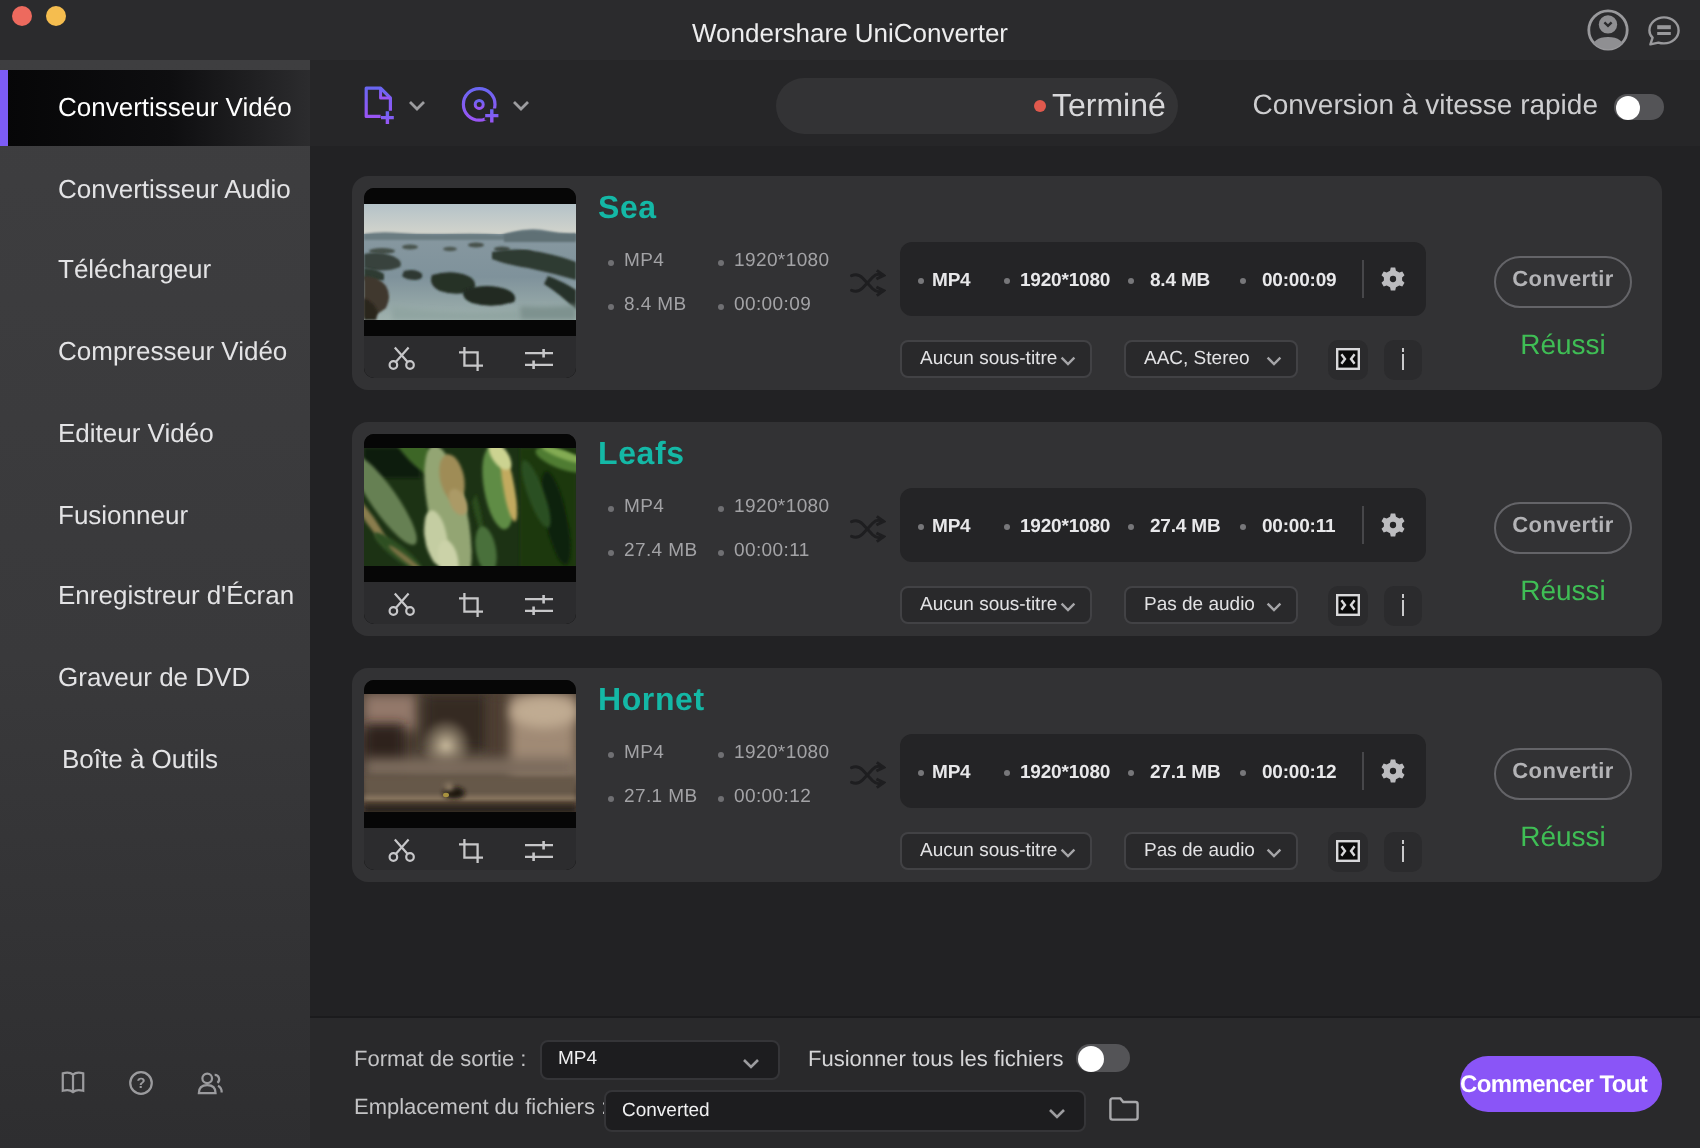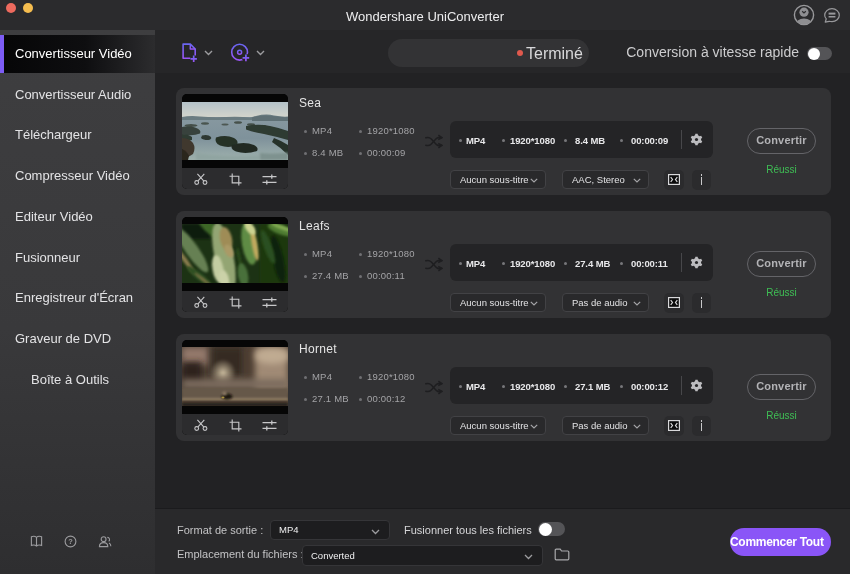--- a/index.html
+++ b/index.html
@@ -1,42 +1,42 @@
 <!DOCTYPE html>
 <html><head><meta charset="utf-8">
 <style>
 *{margin:0;padding:0;box-sizing:border-box}
 html,body{width:850px;height:574px;overflow:hidden;background:#222224;font-family:"Liberation Sans",sans-serif}
 .abs{position:absolute}
 #titlebar{position:absolute;left:0;top:0;width:850px;height:30px;background:#2b2b2d}
 .light{position:absolute;top:2.5px;width:10px;height:10px;border-radius:50%}
 #apptitle{position:absolute;left:0;top:0;width:850px;height:30px;text-align:center;line-height:33px;color:#ededee;font-size:13px}
 #sidebar{position:absolute;left:0;top:30px;width:155px;height:544px;background:linear-gradient(180deg,#3e3e40 0%,#39393b 55%,#2e2e30 100%)}
-.sitem{position:absolute;left:0;width:155px;height:38px;line-height:38px;padding-left:15px;color:#e3e3e5;font-size:13px;white-space:nowrap}
+.sitem{position:absolute;left:0;width:155px;height:38px;line-height:38px;padding-left:29px;color:#e3e3e5;font-size:13px;white-space:nowrap}
 .sel{background:linear-gradient(90deg,#060607 0%,#0e0e10 55%,#2c2c2e 100%);color:#fff}
 .selbar{position:absolute;left:0;top:0;width:4px;height:38px;background:#7d5cf5}
 #toolbar{position:absolute;left:155px;top:30px;width:695px;height:43px;background:#262628}
 #content{position:absolute;left:155px;top:73px;width:695px;height:435px;background:#222224}
 #bottombar{position:absolute;left:155px;top:508px;width:695px;height:66px;background:#29292b;border-top:1px solid #1b1b1d}
 .card{position:absolute;left:176px;width:655px;height:107px;background:#323234;border-radius:8px}
 .thumb{position:absolute;left:6px;top:6px;width:106px;height:95px;border-radius:5px;overflow:hidden;background:#060606}
 .timg{position:absolute;left:0;top:0;width:106px;height:74px}
 .strip{position:absolute;left:0;top:74px;width:106px;height:21px;background:#2c2c2e}
-.vtitle{position:absolute;left:123px;top:8px;font-size:12px;font-weight:normal;color:#e5e5e5;letter-spacing:.3px}
+.vtitle{position:absolute;left:123px;top:8px;font-size:16px;font-weight:bold;color:#14b8a6;letter-spacing:.3px}
 .mt{position:absolute;font-size:9.5px;color:#a3a3a6;letter-spacing:.2px}
 .mdot{position:absolute;width:3px;height:3px;border-radius:50%;background:#707073}
 .outbox{position:absolute;left:274px;top:33px;width:263px;height:37px;background:#242426;border-radius:6px}
 .ot{position:absolute;top:13.5px;font-size:9.5px;font-weight:bold;color:#e8e8ea;letter-spacing:-.1px}
 .odot{position:absolute;top:17.5px;width:3px;height:3px;border-radius:50%;background:#77777a}
 .osep{position:absolute;left:231px;top:9px;width:1px;height:19px;background:#47474a}
 .dd{position:absolute;top:82px;height:19px;background:#29292b;border:1px solid #424245;border-radius:4px;font-size:9.5px;color:#e2e2e4;line-height:17px;padding-left:9px;white-space:nowrap}
 .ddchev{position:absolute;top:7px;right:7px}
 .sbtn{position:absolute;top:81.5px;height:20px;background:#2b2b2d;border-radius:5px}
 .convert{position:absolute;left:571px;top:40px;width:69px;height:26px;border:1.5px solid #646468;border-radius:13px;color:#b3b3b6;font-size:11px;font-weight:bold;text-align:center;line-height:23px;letter-spacing:.2px}
-.reussi{position:absolute;left:571px;top:75.5px;width:69px;text-align:center;color:#3fbe55;font-size:10px}
+.reussi{position:absolute;left:571px;top:75.5px;width:69px;text-align:center;color:#3fbe55;font-size:14px}
 .lbl{position:absolute;color:#c3c3c5;font-size:11px;white-space:nowrap}
 .bdd{position:absolute;background:#1d1d1f;border:1px solid #353538;border-radius:4px;color:#f0f0f1;font-size:9.5px;padding-left:8px;white-space:nowrap}
 .toggle{position:absolute;width:25px;height:13px;background:#545457;border-radius:7px}
 .knob{position:absolute;left:0.5px;top:0.5px;width:12px;height:12px;border-radius:50%;background:#fff}
 </style></head>
 <body>
 <div id="content"></div>
 <div id="titlebar">
   <div class="light" style="left:5.5px;background:#ed6a5e"></div>
   <div class="light" style="left:23px;background:#f5bd4f"></div>

